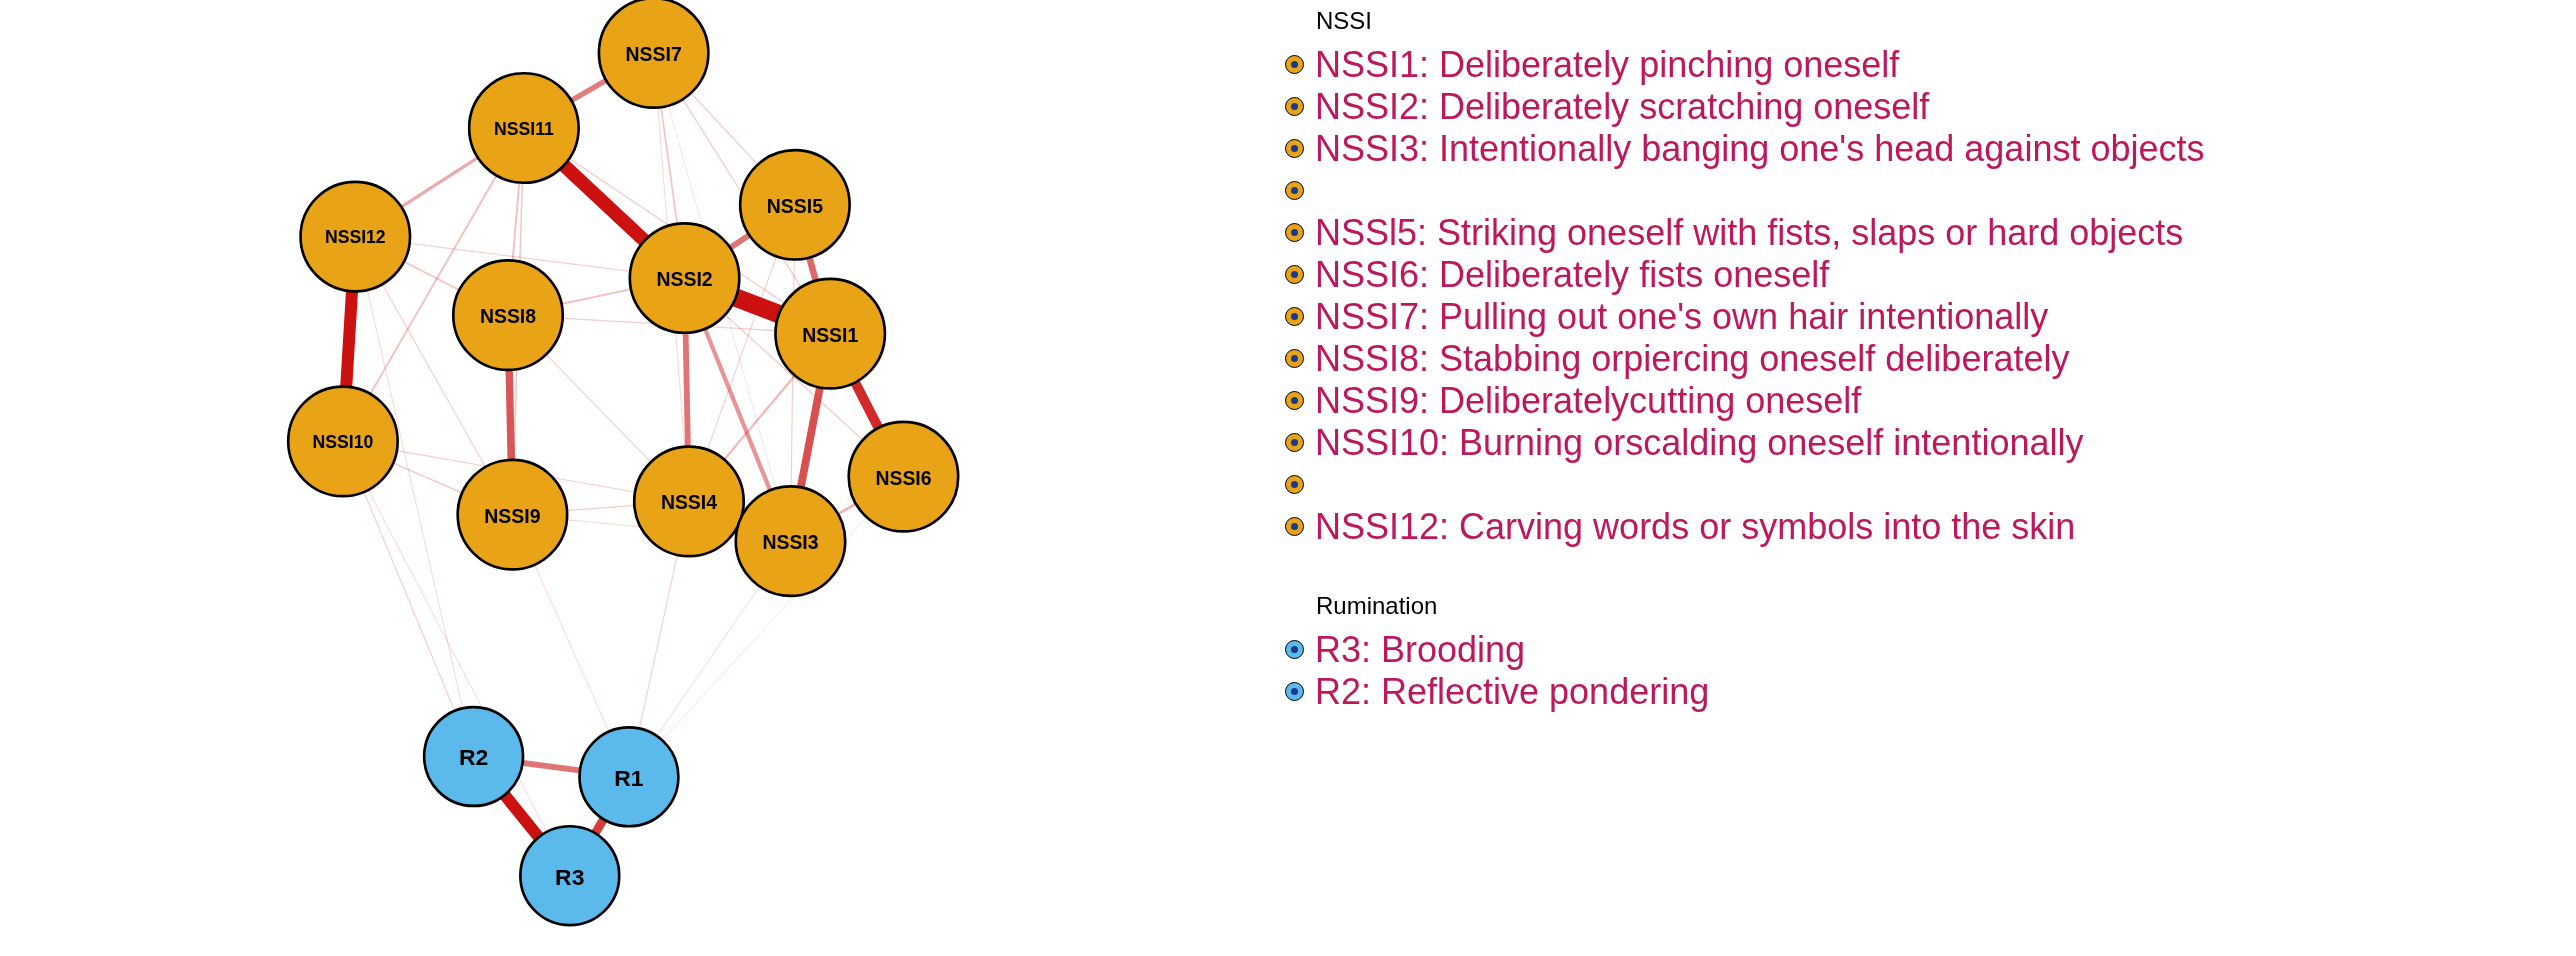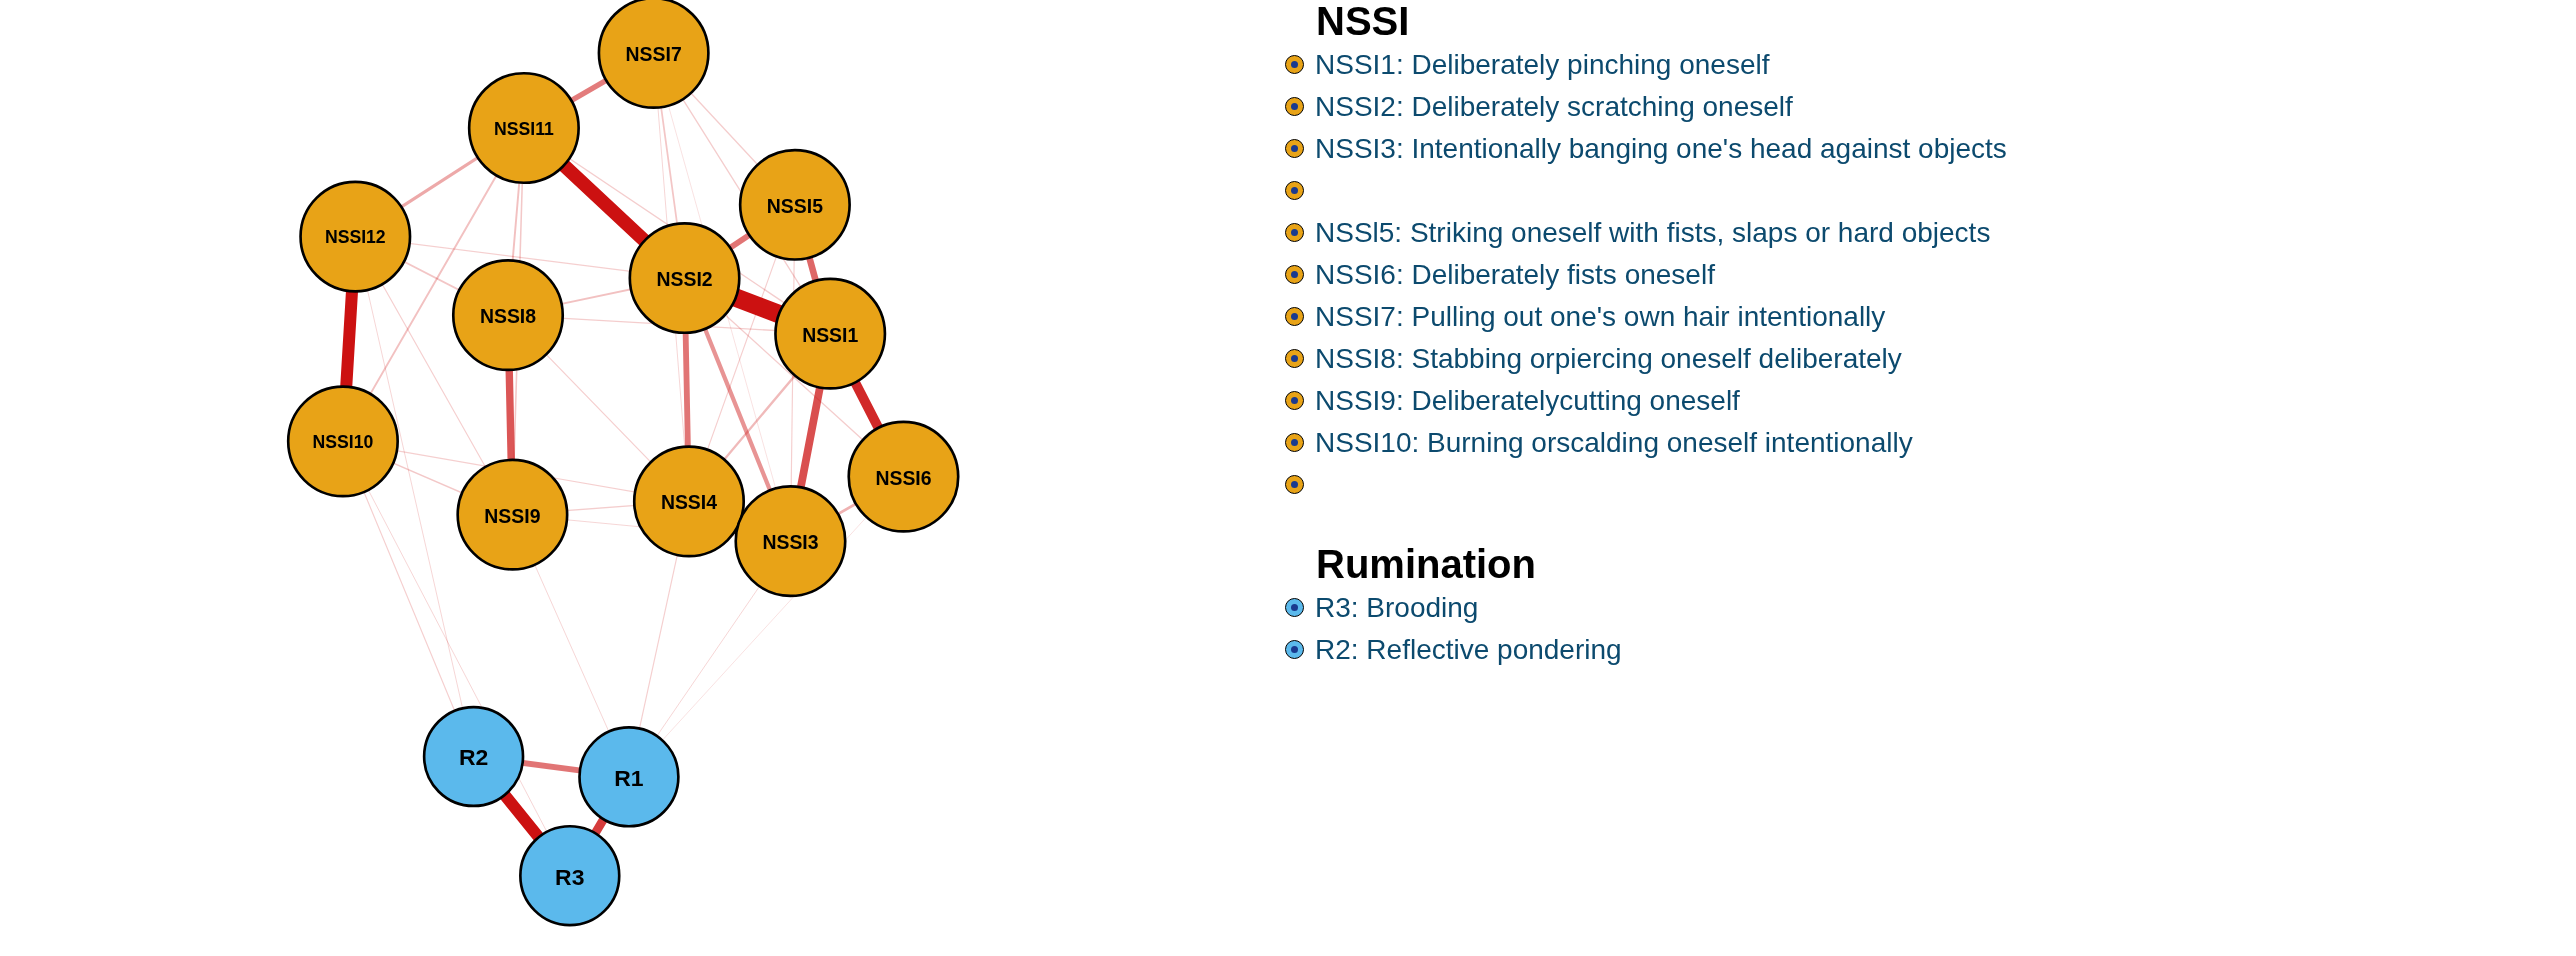--- a/index.html
+++ b/index.html
@@ -48,39 +48,39 @@
   }
   
   #legend-panel {
     position: absolute;
     left: 1285px;
     top: 0;
     width: 1291px;
     height: 956px;
   }
   .legend-group-title {
-    font-size: 40px;
-    font-weight: bold;
+    font-size: 24px;
+    font-weight: normal;
     color: #000;
     margin: 0 0 1.8px 0;
     line-height: 42px;
     padding-left: 31px;
   }
   .legend-list {
     list-style: none;
     margin: 0;
     padding: 0;
   }
   .legend-item {
     display: flex;
     align-items: center;
     line-height: 42px;
     height: 42px;
-    font-size: 28px;
-    color: #0c4a6e;
+    font-size: 36px;
+    color: #be185d;
     white-space: nowrap;
   }
   .legend-bullet {
     flex: 0 0 auto;
     width: 19.4px;
     height: 19.4px;
     border-radius: 50%;
     border: 1.8px solid #000;
     margin-right: 10.6px;
     position: relative;
@@ -267,20 +267,24 @@
           <span class="legend-bullet bullet-nssi"></span>
           <span>NSSI9: Deliberatelycutting oneself</span>
         </li>
         <li class="legend-item">
           <span class="legend-bullet bullet-nssi"></span>
           <span>NSSI10: Burning orscalding oneself intentionally</span>
         </li>
         <li class="legend-item">
           <span class="legend-bullet bullet-nssi"></span>
         </li>
+        <li class="legend-item">
+          <span class="legend-bullet bullet-nssi"></span>
+          <span>NSSI12: Carving words or symbols into the skin</span>
+        </li>
       </ul>
       <div class="legend-gap"></div>
       <div class="legend-group-title">Rumination</div>
       <ul class="legend-list">
         <li class="legend-item">
           <span class="legend-bullet bullet-rum"></span>
           <span>R3: Brooding</span>
         </li>
         <li class="legend-item">
           <span class="legend-bullet bullet-rum"></span>

